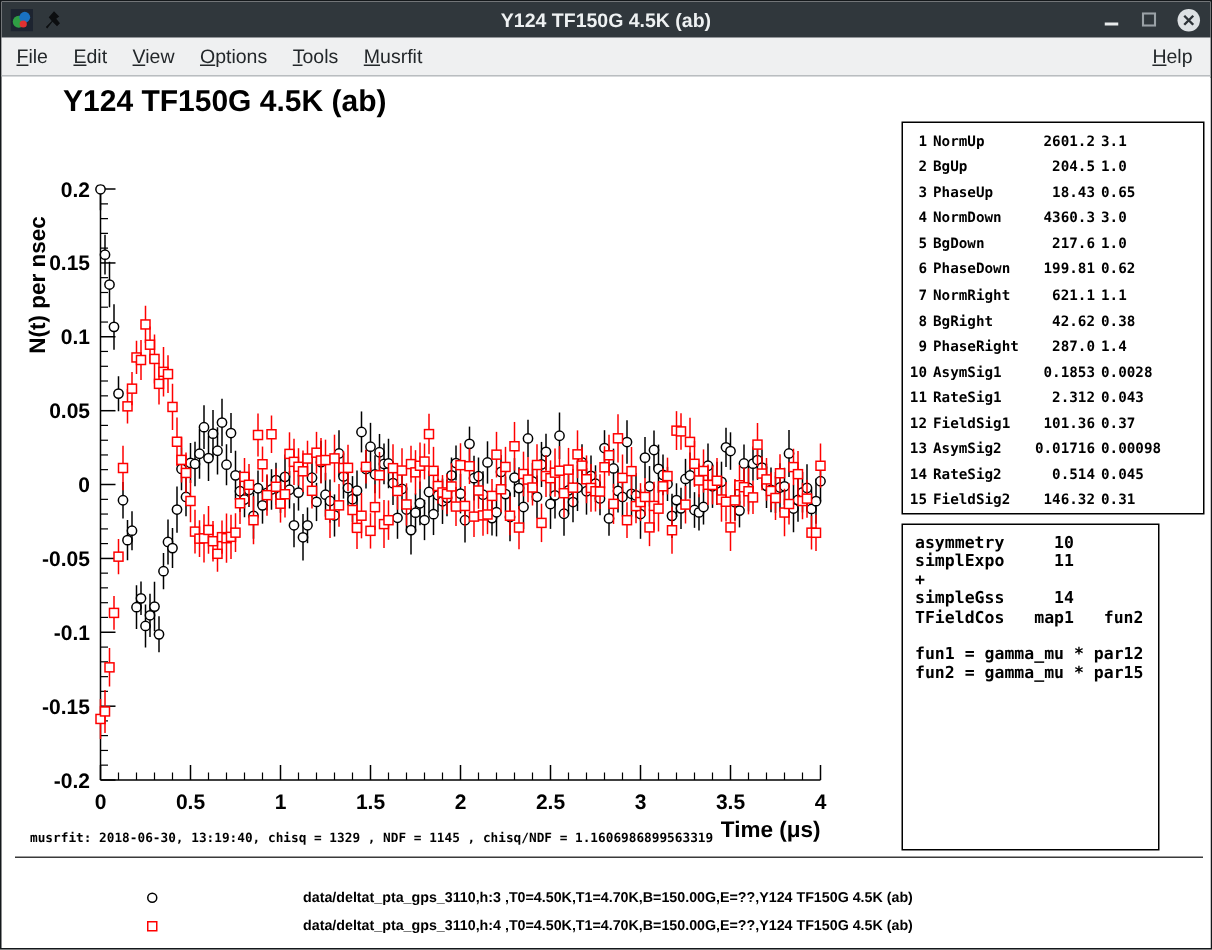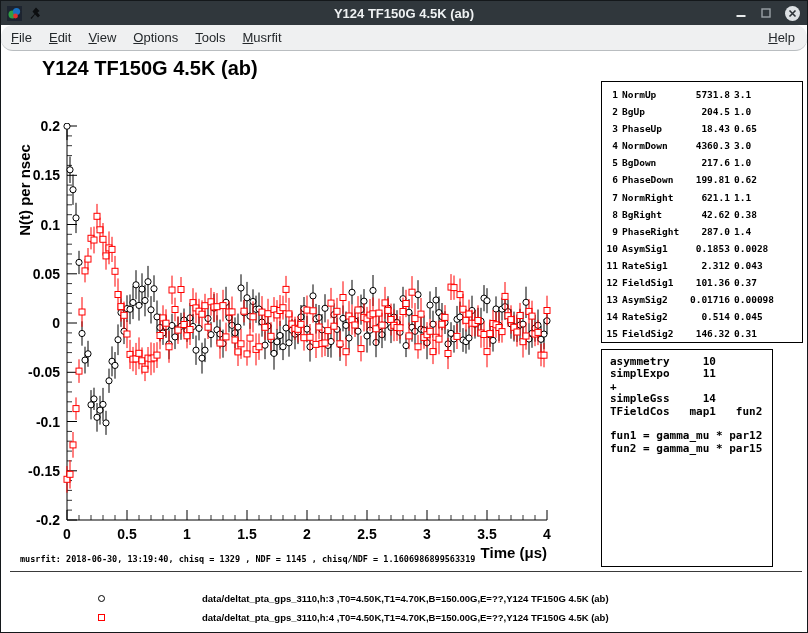--- a/index.html
+++ b/index.html
@@ -9,21 +9,21 @@
   .window{position:relative;width:808px;height:633px;background:#fff;border:1px solid #14181b;overflow:hidden;}
 
   
   .titlebar{position:relative;height:24px;background:#30373c;display:flex;align-items:center;padding:0 6px;color:#eff1f2;}
   .titlebar .title{position:absolute;left:0;right:0;text-align:center;font-size:13px;font-weight:600;color:#eef1f2;}
   .tb-left{display:flex;gap:7px;align-items:center;z-index:2;}
   .tb-right{margin-left:auto;display:flex;gap:11px;align-items:center;z-index:2;}
   .tb-btn{display:inline-flex;align-items:center;justify-content:center;cursor:default;}
 
   
-  .menubar{height:26px;background:#eff0f1;border-bottom:1px solid #b9bdc0;display:flex;align-items:center;padding:0 10px;font-size:13px;color:#23272a;border-radius:12px;}
+  .menubar{height:26px;background:#eff0f1;border-bottom:1px solid #b9bdc0;display:flex;align-items:center;padding:0 10px;font-size:13px;color:#23272a;}
   .menu-item{padding:2px 9px 2px 0;margin-right:8px;}
   .menu-help{margin-left:auto;margin-right:2px;padding-right:0;}
 
   
   .canvas{position:absolute;left:1px;top:51px;width:806px;height:581px;background:#fff;}
   .page-title{position:absolute;left:40px;top:5px;font-size:20px;font-weight:bold;color:#000;}
 
   #plot-svg{position:absolute;left:12px;top:38px;}
   #plot-svg text{fill:#000;}
   #plot-svg .tick{font:bold 14px "Liberation Sans",sans-serif;}
@@ -868,21 +868,21 @@
             <line x1="533.0" y1="235.2" x2="533.0" y2="205.7" stroke="#ff0000" stroke-width="1"></line>
             <rect x="530.0" y="217.5" width="6" height="6" fill="#fff" stroke="#ff0000" stroke-width="1"></rect>
           </g>
         </g>
       </svg>
 
     <div class="param-box" id="param-box">
         <div class="prow">
           <span class="pno">1</span>
           <span class="pname">NormUp</span>
-          <span class="pval">5731.8</span>
+          <span class="pval">2601.2</span>
           <span class="perr">3.1</span>
         </div>
         <div class="prow">
           <span class="pno">2</span>
           <span class="pname">BgUp</span>
           <span class="pval">204.5</span>
           <span class="perr">1.0</span>
         </div>
         <div class="prow">
           <span class="pno">3</span>

